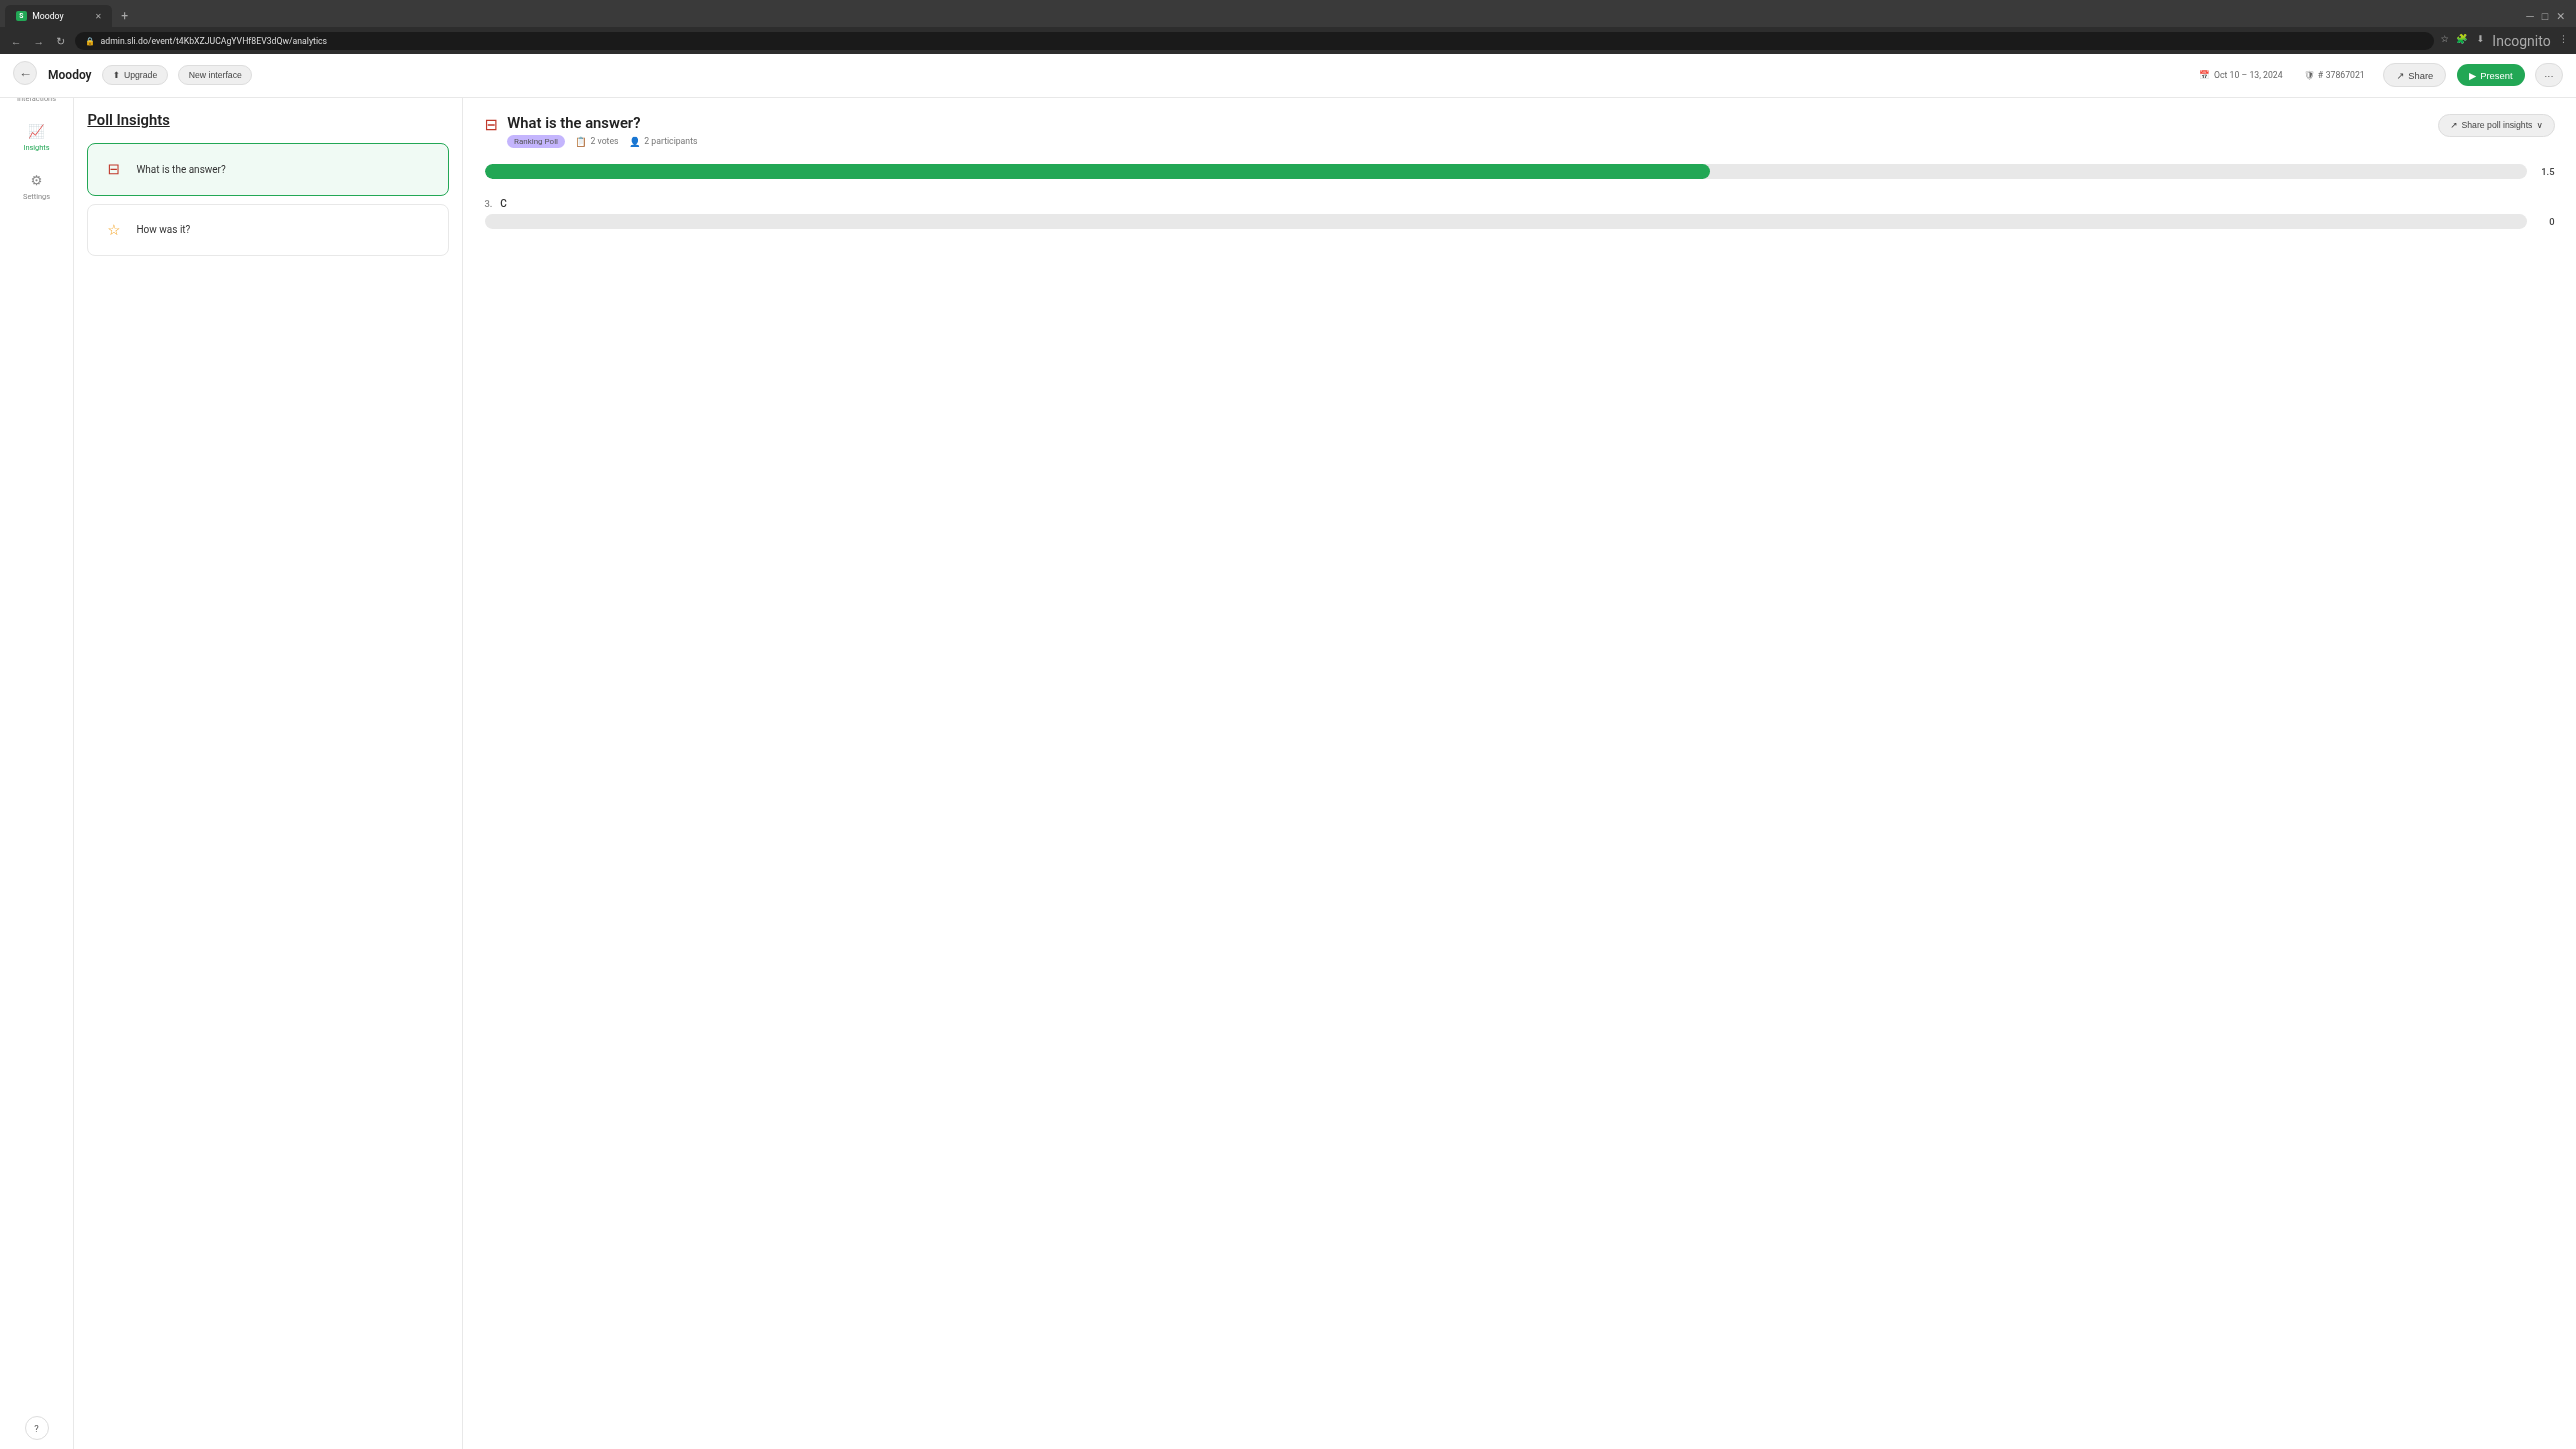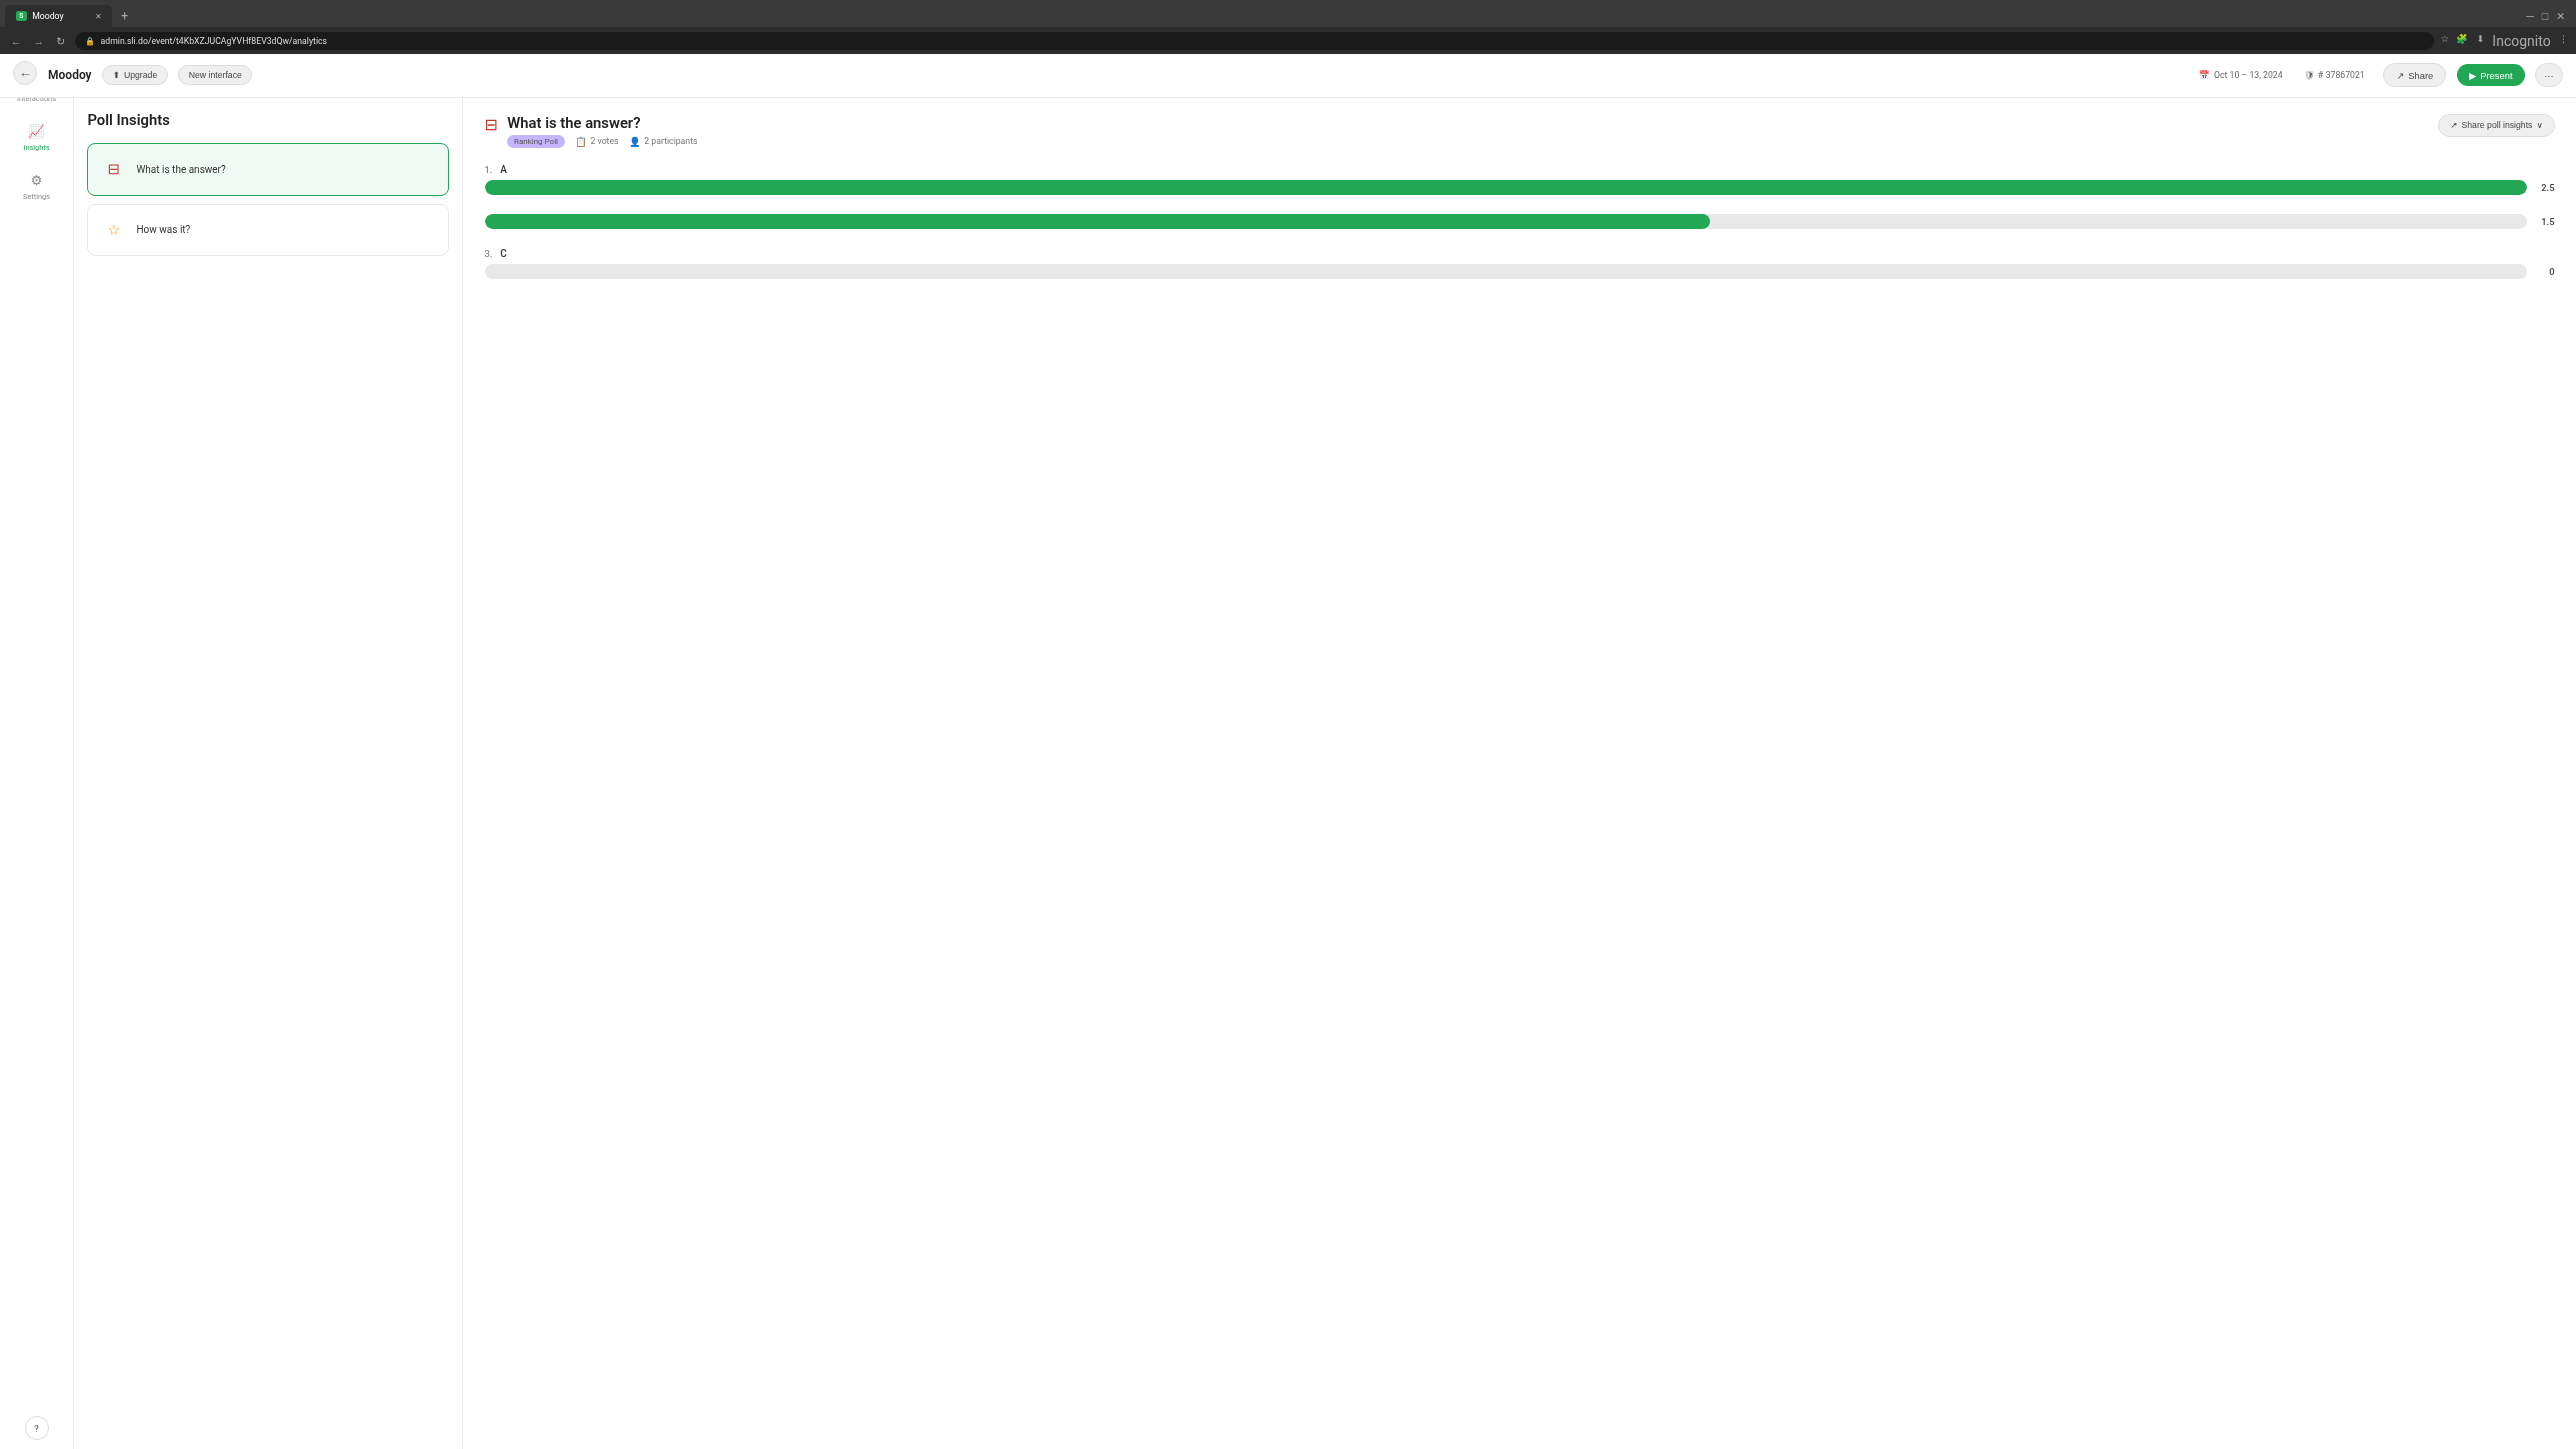--- a/index.html
+++ b/index.html
@@ -42,21 +42,21 @@
     .date-range { display: flex; align-items: center; gap: 4px; color: #666; font-size: 8.7px; }
     .event-id { display: flex; align-items: center; gap: 2.7px; color: #666; font-size: 8.7px; margin-left: 10.7px; }
     .share-btn { display: flex; align-items: center; gap: 4px; border: 0.7px solid #ddd; border-radius: 13.4px; padding: 5.4px 12px; font-size: 9.4px; cursor: pointer; color: #444; margin-left: 8px; }
     .present-btn { display: flex; align-items: center; gap: 4px; background: #22a755; color: white; border-radius: 13.4px; padding: 5.4px 12px; font-size: 9.4px; cursor: pointer; border: none; }
     .more-btn { border: 0.7px solid #ddd; border-radius: 13.4px; padding: 5.4px 8px; cursor: pointer; color: #444; font-size: 9.4px; }
 
     
     .main-content { display: flex; flex: 1; margin-top: 42px; overflow: hidden; }
 
     .left-panel { width: 389px; background: white; border-right: 0.7px solid #e8e8e8; padding: 13.4px 13.4px; overflow-y: auto; }
-    .panel-title { font-size: 14.8px; font-weight: 600; color: #222; margin-bottom: 13.4px; }
+    .panel-title { font-size: 14.8px; font-weight: 600; color: #222; margin-bottom: 13.4px; text-decoration: underline; }
 
     .poll-card { border: 1.3px solid #e8e8e8; border-radius: 8px; padding: 13.4px; margin-bottom: 8px; cursor: pointer; display: flex; align-items: center; gap: 10.7px; font-size: 10px; color: #333; }
     .poll-card.active { border-color: #22a755; background: #f0faf4; }
     .poll-card-icon { width: 24px; height: 24px; display: flex; align-items: center; justify-content: center; }
 
     
     .ranking-icon { color: #c0392b; font-size: 14.8px; }
     .star-icon { color: #f39c12; font-size: 14.8px; }
 
     
@@ -207,32 +207,20 @@
           </div>
         </div>
         <button class="share-insights-btn">
           <span>↗</span>
           <span>Share poll insights</span>
           <span>∨</span>
         </button>
       </div>
 
       <div class="chart-container" id="chart-container">
-      <div class="chart-row">
-      <div class="chart-label">
-        <span class="chart-rank">1.</span>
-        <span>A</span>
-      </div>
-      <div class="bar-container">
-        <div class="bar-track">
-          <div class="bar-fill" style="width: 100%"></div>
-        </div>
-        <span class="bar-value">2.5</span>
-      </div>
-    </div>
           <div class="chart-row">
       <div class="bar-container">
         <div class="bar-track">
           <div class="bar-fill" style="width: 60%"></div>
         </div>
         <span class="bar-value">1.5</span>
       </div>
     </div>
           <div class="chart-row">
       <div class="chart-label">

